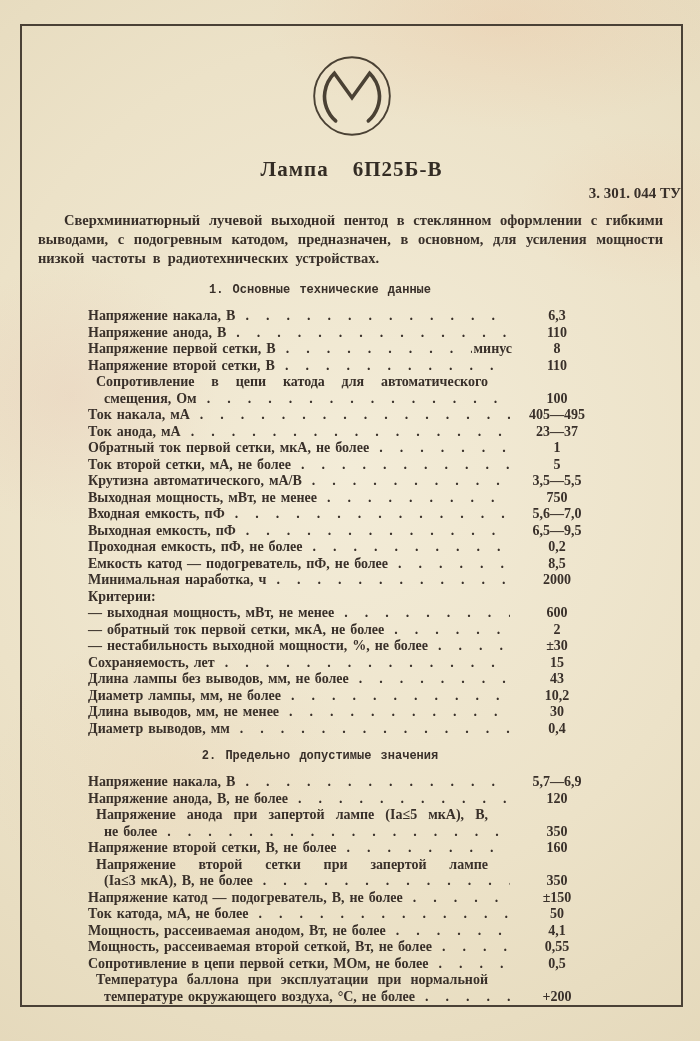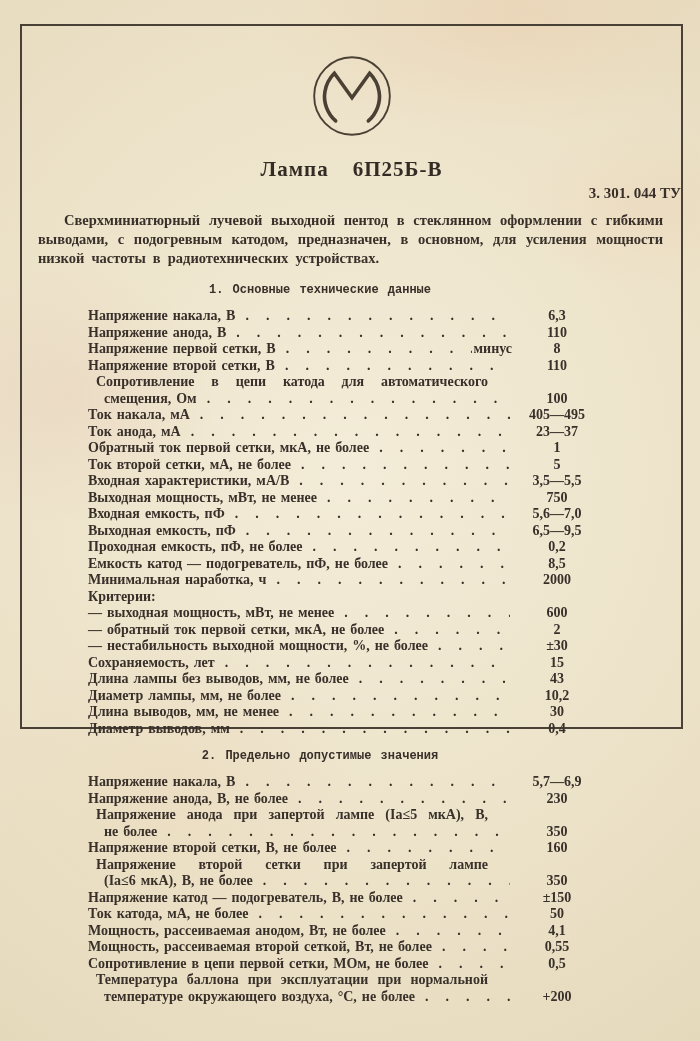--- a/index.html
+++ b/index.html
@@ -10,21 +10,21 @@
     color: var(--ink, #39302a);
     background:
       radial-gradient(30% 18% at 10% 38%, rgba(221,160,150,0.14), transparent 70%),
       radial-gradient(45% 14% at 72% 2%,  rgba(236,192,158,0.30), transparent 75%),
       radial-gradient(24% 10% at 92% 20%, rgba(238,198,166,0.22), transparent 75%),
       radial-gradient(35% 20% at 25% 75%, rgba(228,196,160,0.18), transparent 75%),
       radial-gradient(95% 70% at 50% 45%, #f3ecd8 0%, #ece2c8 58%, #e4d8ba 100%);
   }
   .frame {
     position: absolute; left: 20px; top: 24px;
-    width: 663px; height: 705px;
+    width: 663px; height: 983px;
     box-sizing: border-box;
     border: 2px solid var(--frame, #4a4136);
   }
   .logo {
     width: 86px; height: 88px;
     margin: 26px auto 0;
     color: #4a4134;
   }
   .title {
     margin-top: 16px;
@@ -171,21 +171,21 @@
           </div>
           <div class="row">
             <div class="row-line">
               <span class="lbl">Ток второй сетки, мА, не более</span>
               <span class="leader"></span>
               <span class="val">5</span>
             </div>
           </div>
           <div class="row">
             <div class="row-line">
-              <span class="lbl">Входная характеристики, мА/В</span>
+              <span class="lbl">Крутизна автоматического, мА/В</span>
               <span class="leader"></span>
               <span class="val">3,5—5,5</span>
             </div>
           </div>
           <div class="row">
             <div class="row-line">
               <span class="lbl">Выходная мощность, мВт, не менее</span>
               <span class="leader"></span>
               <span class="val">750</span>
             </div>
@@ -295,42 +295,42 @@
             <div class="row-line">
               <span class="lbl">Напряжение накала, В</span>
               <span class="leader"></span>
               <span class="val">5,7—6,9</span>
             </div>
           </div>
           <div class="row">
             <div class="row-line">
               <span class="lbl">Напряжение анода, В, не более</span>
               <span class="leader"></span>
-              <span class="val">230</span>
+              <span class="val">120</span>
             </div>
           </div>
           <div class="row">
             <div class="line1">Напряжение анода при запертой лампе (Iа≤5 мкА), В,</div>
             <div class="row-line">
               <span class="lbl indent2">не более</span>
               <span class="leader"></span>
               <span class="val">350</span>
             </div>
           </div>
           <div class="row">
             <div class="row-line">
               <span class="lbl">Напряжение второй сетки, В, не более</span>
               <span class="leader"></span>
               <span class="val">160</span>
             </div>
           </div>
           <div class="row">
             <div class="line1">Напряжение второй сетки при запертой лампе</div>
             <div class="row-line">
-              <span class="lbl indent2">(Iа≤6 мкА), В, не более</span>
+              <span class="lbl indent2">(Iа≤3 мкА), В, не более</span>
               <span class="leader"></span>
               <span class="val">350</span>
             </div>
           </div>
           <div class="row">
             <div class="row-line">
               <span class="lbl">Напряжение катод — подогреватель, В, не более</span>
               <span class="leader"></span>
               <span class="val">±150</span>
             </div>

